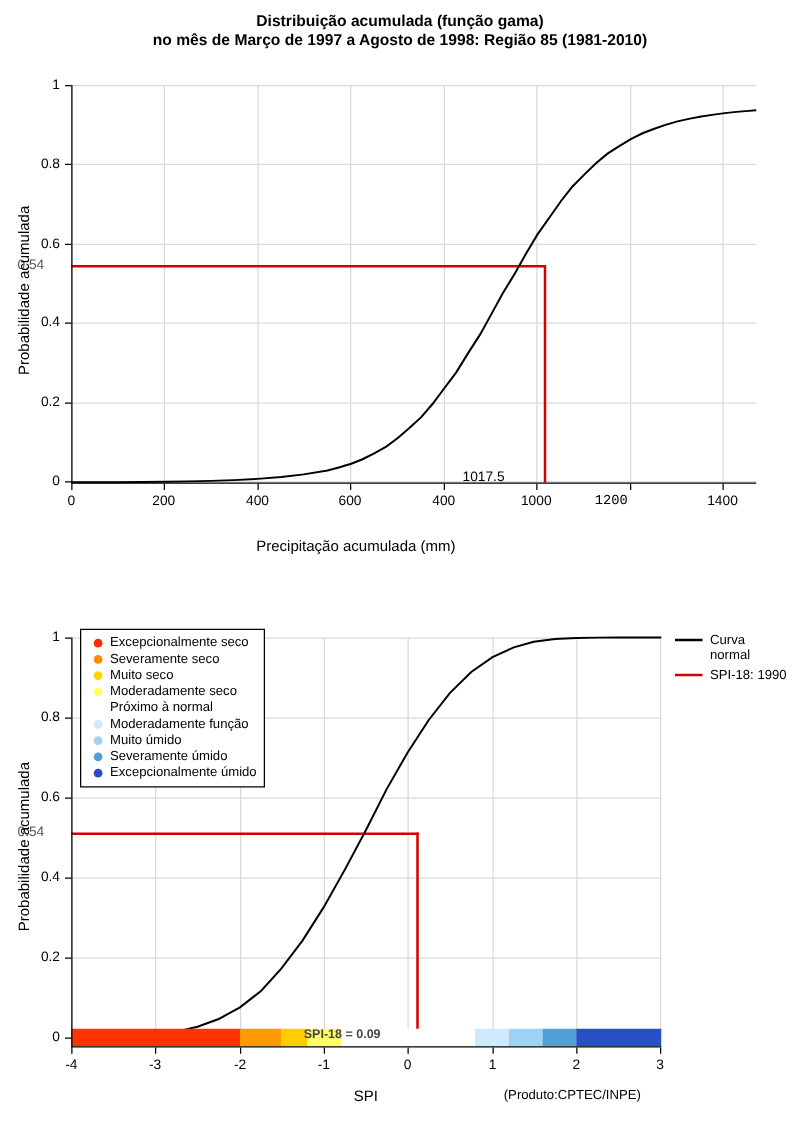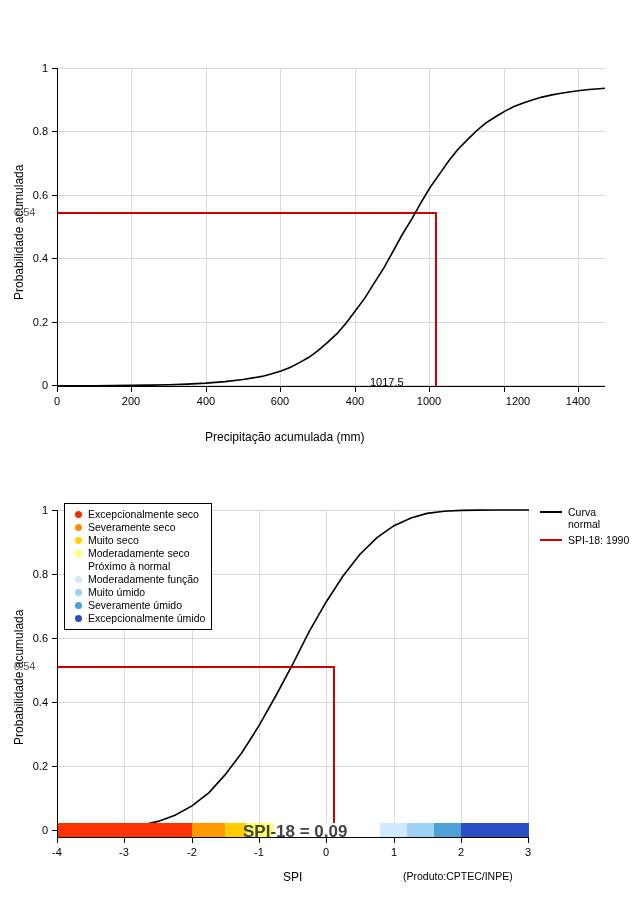--- a/index.html
+++ b/index.html
@@ -143,38 +143,42 @@
 
   
   .spi-bar {
     position: absolute;
     display: flex;
     height: 14px;
   }
   .spi-seg { height: 14px; }
   .spi-value {
     position: absolute;
-    font-size: 17px;
+    font-size: 10px;
     font-weight: bold;
     color: #444444;
     background: transparent;
     white-space: nowrap;
   }
   .credit {
     position: absolute;
     font-size: 10.5px;
     color: #000;
     white-space: nowrap;
   }
 </style>
 </head>
 <body>
 
 <div class="panel" id="panel-top">
 
+  <div class="title">
+    <span>Distribuição acumulada (função gama)</span>
+    <span class="line2">no mês de Março de 1997 a Agosto de 1998: Região 85 (1981-2010)</span>
+  </div>
 
   <div class="plotwrap">
 
     <div class="grid h" style="left:57px; top:385px; width:548px;"></div>
     <div class="grid h" style="left:57px; top:322px; width:548px;"></div>
     <div class="grid h" style="left:57px; top:258px; width:548px;"></div>
     <div class="grid h" style="left:57px; top:195px; width:548px;"></div>
     <div class="grid h" style="left:57px; top:131px; width:548px;"></div>
     <div class="grid h" style="left:57px; top:68px;  width:548px;"></div>
 
@@ -205,21 +209,21 @@
     <div class="tick" style="left:429px; top:387px; height:5px;"></div>
     <div class="tick" style="left:504px; top:387px; height:5px;"></div>
     <div class="tick" style="left:578px; top:387px; height:5px;"></div>
 
     <div class="ticklabel x" style="left:57px;  top:395px;">0</div>
     <div class="ticklabel x" style="left:131px; top:395px;">200</div>
     <div class="ticklabel x" style="left:206px; top:395px;">400</div>
     <div class="ticklabel x" style="left:280px; top:395px;">600</div>
     <div class="ticklabel x" style="left:355px; top:395px;">400</div>
     <div class="ticklabel x" style="left:429px; top:395px;">1000</div>
-    <div class="ticklabel x" style="left:518px; top:395px;">1200</div>
+    <div class="ticklabel x" style="left:489px; top:395px;font-family:Liberation Mono, monospace;">1200</div>
     <div class="ticklabel x" style="left:578px; top:395px;">1400</div>
 
     <div class="tick-h" style="left:52px; top:385px; width:5px;"></div>
     <div class="tick-h" style="left:52px; top:322px; width:5px;"></div>
     <div class="tick-h" style="left:52px; top:258px; width:5px;"></div>
     <div class="tick-h" style="left:52px; top:195px; width:5px;"></div>
     <div class="tick-h" style="left:52px; top:131px; width:5px;"></div>
     <div class="tick-h" style="left:52px; top:68px;  width:5px;"></div>
 
     <div class="ticklabel y" style="left:20px; top:385px; width:28px;">0</div>

